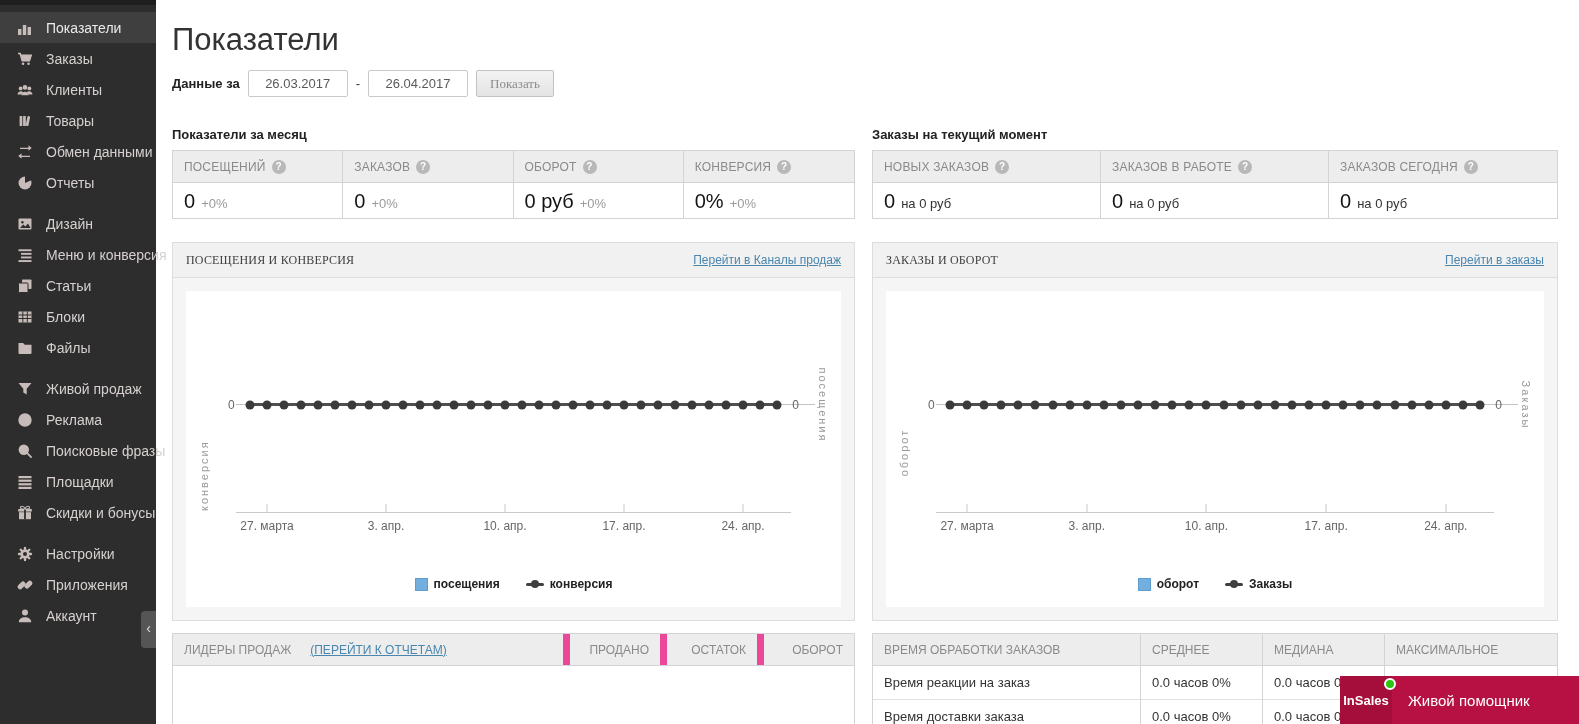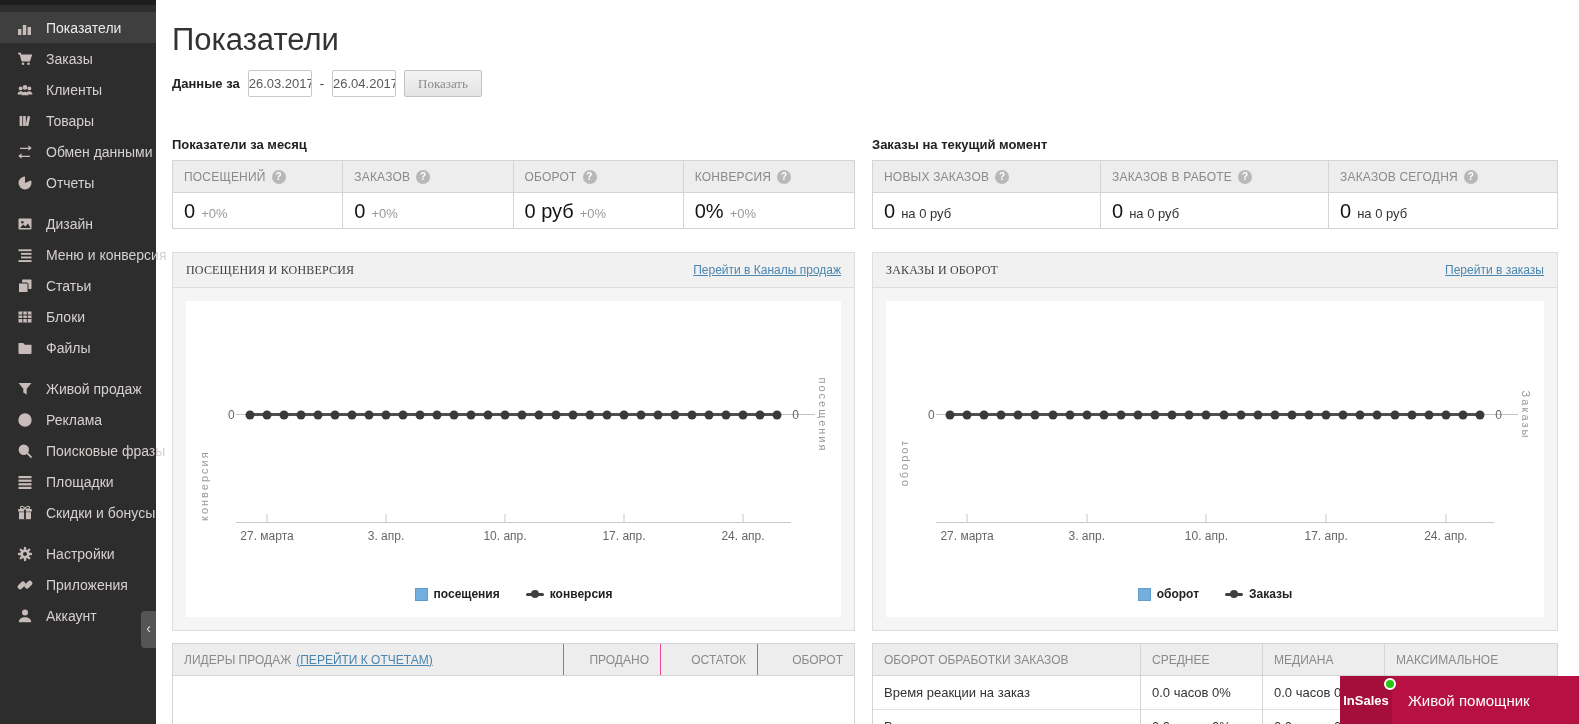--- a/index.html
+++ b/index.html
@@ -21,23 +21,23 @@
   .side-icon svg { width:16px; height:16px; fill:currentColor; }
   .side-label { font-size:14px; color:#d6d0cf; white-space:nowrap; }
   .side-item.active .side-label { color:#eceae9; }
   #collapse-tab { position:absolute; right:0; top:611px; width:15px; height:37px;
     background:#555; border-radius:4px 0 0 4px; color:#ddd; text-align:center;
     line-height:35px; font-size:14px; cursor:pointer; }
 
   
   #content { position:absolute; left:156px; top:0; right:0; bottom:0; padding-left:16px; }
   h1 { font-size:31px; font-weight:400; color:#333; margin:22px 0 12px; }
-  #date-row { display:flex; align-items:center; gap:8px; margin-bottom:40px; }
+  #date-row { display:flex; align-items:center; gap:8px; margin-bottom:30px; }
   #date-row label { font-size:13px; font-weight:bold; color:#222; }
-  .date-input { width:64px; height:27px; border:1px solid #c9c9c9; border-radius:2px;
+  .date-input { width:100px; height:27px; border:1px solid #c9c9c9; border-radius:2px;
     text-align:center; font-size:13px; color:#5a5a5a; font-family:inherit; }
   .dash { font-size:13px; color:#333; }
   #show-btn { height:27px; padding:0 13px; font-size:13px; color:#8c8c8c;
     background:linear-gradient(#f3f3f3,#e4e4e4); border:1px solid #c2c2c2;
     border-radius:2px; cursor:pointer; font-family:Liberation Serif, serif; }
 
   #columns { display:flex; gap:17px; }
   #col-left { width:683px; flex:none; }
   #col-right { width:686px; flex:none; }
   .sec-heading { font-size:13px; font-weight:bold; color:#222; margin-bottom:8px; }
@@ -91,24 +91,24 @@
   .sw-sq { width:13px; height:13px; border:1px solid #5f9dce; }
   .sw-line { width:18px; height:3px; background:#3f3f3f; position:relative; border-radius:2px; }
   .sw-line::after { content:""; position:absolute; left:50%; top:50%; width:8px; height:8px;
     background:#3f3f3f; border-radius:50%; transform:translate(-50%,-50%); }
   .leg-lab { font-size:12px; color:#222; font-weight:bold; }
 
   
   .btable { margin-top:12px; border:1px solid #d4d4d4; }
   .bt-head { display:flex; background:#ededed; border-bottom:1px solid #d4d4d4; height:32px; }
   .bt-title { flex:1; display:flex; align-items:center; padding:0 11px; font-size:12px;
-    color:#8a8a8a; gap:5px; white-space:nowrap; overflow:hidden;text-align:center; }
+    color:#8a8a8a; gap:19px; white-space:nowrap; overflow:hidden;text-align:center; }
   .bt-title a { color:#4a86ae; text-decoration:underline; cursor:pointer; }
   .bt-col { width:97px; flex:none; display:flex; align-items:center; justify-content:flex-end;
-    padding:0 11px; font-size:12px; color:#8a8a8a; border-left:1px solid #ec4899; }
+    padding:0 11px; font-size:12px; color:#8a8a8a; border-left:7px solid #ec4899; }
   .bt-body { height:70px; background:#fff; }
   .pt { display:grid; grid-template-columns:268px 122px 122px 1fr; background:#fff; }
   .pt-h { background:#ededed; border-bottom:1px solid #d4d4d4; border-right:1px solid #d4d4d4;
     padding:0 11px; font-size:12px; color:#8a8a8a; display:flex; align-items:center; height:32px; }
   .pt-c { border-bottom:1px solid #e0e0e0; border-right:1px solid #d4d4d4; padding:0 11px;
     font-size:13px; color:#333; display:flex; align-items:center; height:34px; background:#fff; }
   .pt-h.last,.pt-c.last { border-right:none; }
 
   
   #chat { position:absolute; right:0; bottom:0; width:239px; height:48px; display:flex;
@@ -545,21 +545,21 @@
                   </span>
                   <span class="leg-item">
                     <span class="sw-line"></span>
                     <b class="leg-lab">Заказы</b>
                   </span>
                 </div>
               </div>
             </div>
           </div>
         <div id="processing" class="pt btable">
-            <div class="pt-h">ОБОРОТ ОБРАБОТКИ ЗАКАЗОВ</div>
+            <div class="pt-h">ВРЕМЯ ОБРАБОТКИ ЗАКАЗОВ</div>
             <div class="pt-h">СРЕДНЕЕ</div>
             <div class="pt-h">МЕДИАНА</div>
             <div class="pt-h last">МАКСИМАЛЬНОЕ</div>
             <div class="pt-c">Время реакции на заказ</div>
             <div class="pt-c">0.0 часов 0%</div>
             <div class="pt-c">0.0 часов 0%</div>
             <div class="pt-c last">0.0 часов 0%</div>
             <div class="pt-c">Время доставки заказа</div>
             <div class="pt-c">0.0 часов 0%</div>
             <div class="pt-c">0.0 часов 0%</div>

